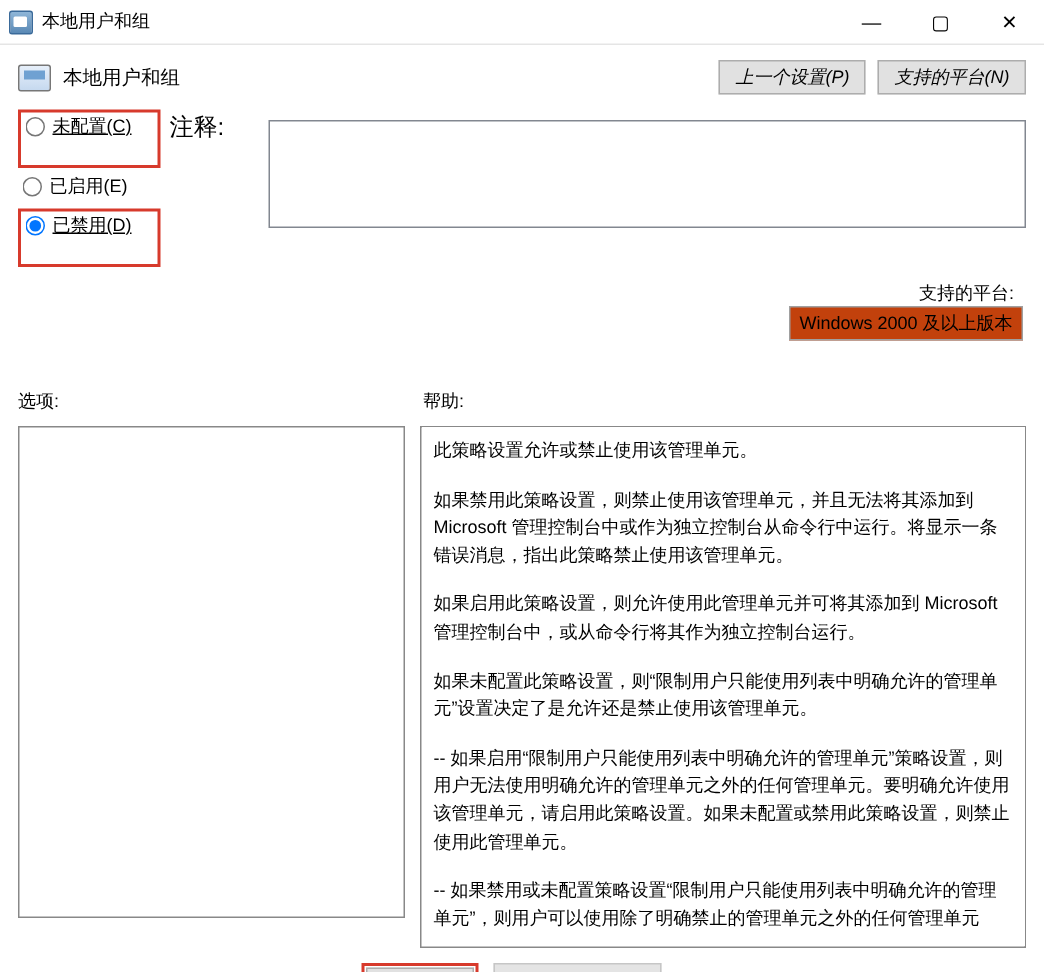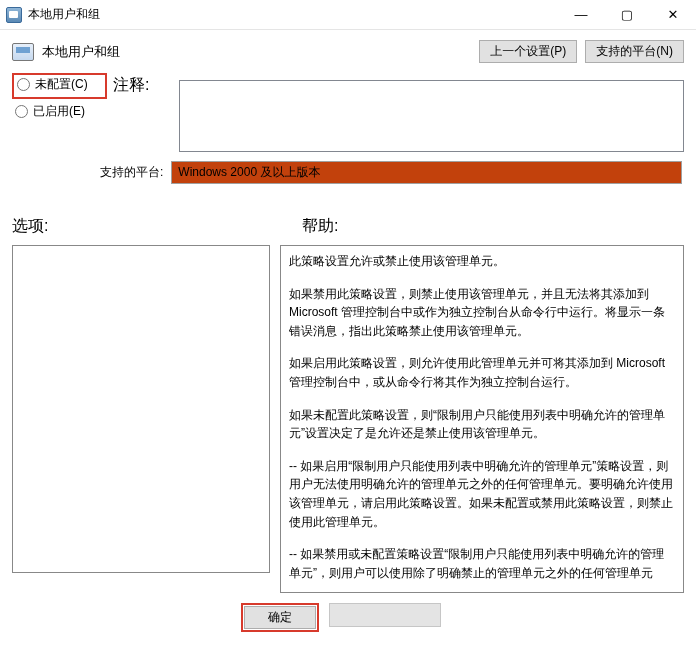--- a/index.html
+++ b/index.html
@@ -13,40 +13,40 @@
 .titlebar .title { font-size: 12px; color: #000; flex: 1; }
 .titlebar .ctl { width: 46px; height: 30px; display:flex; align-items:center; justify-content:center; font-size:13px; cursor:pointer; }
 
 
 .header-row { display:flex; align-items:center; padding: 10px 12px 6px 12px; }
 .header-row .hicon { width:22px; height:18px; border:1px solid #777; background:linear-gradient(#e6effa,#c6d9ef); border-radius:2px; margin-right:8px; position:relative; }
 .header-row .hicon::after { content:""; position:absolute; left:3px; top:3px; width:14px; height:6px; background:#6fa1d2; }
 .header-row .hlabel { font-size: 13px; }
 .header-row .spacer { flex:1; }
 .btn { font-size:12px; padding: 2px 10px; background:#e1e1e1; border:1px solid #adadad; cursor:pointer; }
-.header-row .btn { min-width: 96px; text-align:right; margin-left: 8px; }
+.header-row .btn { min-width: 96px; text-align:right; margin-left: 8px; font-style: italic; }
 
 
 .config-row { display:flex; padding: 4px 12px 0 12px; }
 .radios { width: 98px; }
 .radios label { display:flex; align-items:center; font-size:12px; margin-bottom: 6px; cursor:pointer; }
 .radios input { margin: 0 5px 0 3px; }
 .hlred { border:2px solid #d73a2c; padding: 1px 0; margin-bottom:4px; }
-.hlred label { margin-bottom:3px; }
+.hlred label { margin-bottom:16px;text-decoration:underline; }
 
 .note-col { flex:1; padding-left: 6px; }
 .note-label { font-size:16px; color:#000; display:inline-block; margin-top:2px; }
 .note-box { width: 505px; height: 72px; border:1px solid #828790; margin-left: 66px; margin-top:-16px; overflow-y: scroll; font-size:12px; resize:none; outline:none; padding:2px; font-family:inherit; }
 
-.platform-row { display:flex; align-items:center; padding: 5px 12px 4px 0; }
+.platform-row { display:flex; align-items:flex-end; padding: 5px 12px 4px 0; flex-direction: column; }
 .platform-label { font-size:12px; margin-left: 100px; margin-right: 8px; }
 .platform-box { flex:1; min-height: 20px; border:1px solid #a0a0a0; font-size:12px; padding: 2px 6px; background:#c2410c; margin-right:2px; }
 
 
-.oh-row { display:flex; padding: 28px 12px 4px 12px; font-size:16px;gap:20px; }
+.oh-row { display:flex; padding: 28px 12px 4px 12px; font-size:12px; }
 .oh-row .cell { display:flex; align-items:baseline; }
 .oh-row .cell:first-child { width: 270px; }
 
 
 .panes { display:flex; padding: 4px 12px 0 12px; gap: 10px; }
 .pane { border:1px solid #888; background:#fff; }
 .pane-left { width: 258px; height: 328px; }
 .pane-right { flex:1; height: 348px; overflow-y: scroll; padding: 6px 8px; font-size:12px; line-height: 1.55; }
 .pane-right p { margin: 0 0 14px 0; }
 
@@ -84,20 +84,26 @@
     <div class="hlred">
       <label>
         <input type="radio" name="st" style="">
         <span>未配置(C)</span>
       </label>
     </div>
     <label>
       <input type="radio" name="st" style="">
       <span>已启用(E)</span>
     </label>
+    <div class="hlred">
+      <label>
+        <input type="radio" name="st" checked="" style="">
+        <span>已禁用(D)</span>
+      </label>
+    </div>
   </div>
   <div class="note-col">
     <span class="note-label">注释:</span>
     <textarea class="note-box" style=""></textarea>
   </div>
 </div>
 
 <div class="platform-row">
   <span class="platform-label">支持的平台:</span>
   <div class="platform-box">Windows 2000 及以上版本</div>

